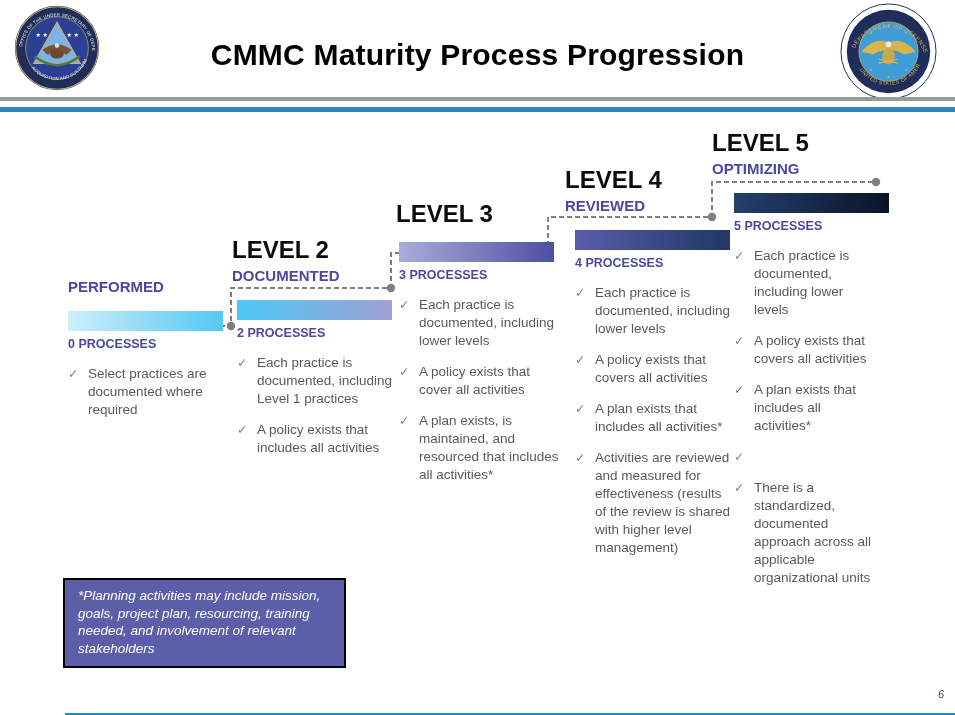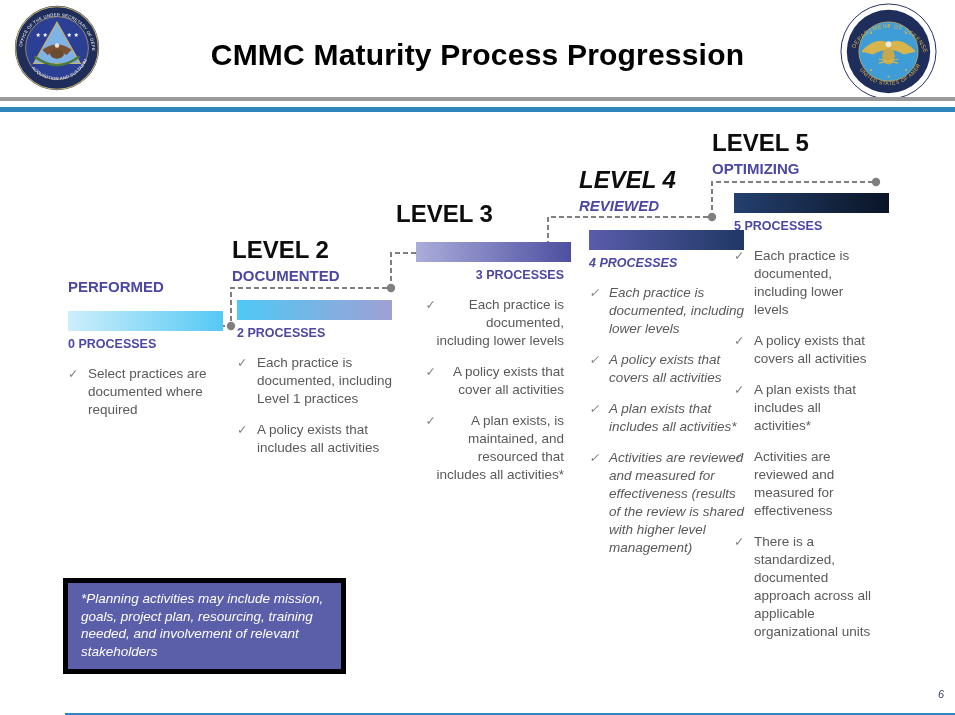--- a/index.html
+++ b/index.html
@@ -16,39 +16,39 @@
   .seal-right { left:840px; top:3px; width:97px; height:97px; }
 
   
   .connector-svg { position:absolute; left:0; top:0; width:955px; height:715px; z-index:1; pointer-events:none; }
 
   
   .level { position:absolute; width:168px; z-index:2; }
   .l1 { left:68px;  top:274px; }
   .l2 { left:232px; top:237px; }
   .l3 { left:396px; top:201px; }
-  .l4 { left:579px; top:167px;font-style:italic; }
+  .l4 { left:565px; top:167px; }
   .l5 { left:712px; top:130px; }
   .lv-title { font-size:24px; font-weight:bold; color:#0d0d0d; line-height:26px; }
   .lv-sub { font-size:15px; font-weight:bold; color:#4c47a3; margin-top:4px; line-height:18px; }
   .lv-body {}
   .l2 .lv-body { margin-left:5px; }
-  .l3 .lv-body { margin-left:20px;text-align:right; }
+  .l3 .lv-body { margin-left:3px; }
   .l4 .lv-body { margin-left:10px; }
   .l5 .lv-body { margin-left:22px; }
   .bar { height:20px; margin-top:15px; width:155px; }
   .proc { font-size:12.5px; font-weight:bold; color:#4c47a3; margin-top:6px; line-height:15px; }
   .bullets { margin-top:3px; }
   .bullet { display:flex; margin-top:13px; }
   .bullet .check { flex:0 0 20px; color:#7f7f7f; font-size:12.5px; line-height:18px; }
   .bullet .btext { flex:1; font-size:13.5px; color:#595959; line-height:18px; }
 
   
   .footnote { position:absolute; left:63px; top:578px; width:283px; z-index:2;
-              background:#5b5fa9; border:5px solid #000000; color:#ffffff;
+              background:#5b5fa9; border:2px solid #000000; color:#ffffff;
               font-style:italic; font-size:13.5px; line-height:17.5px; padding:7px 13px 9px 13px; }
 
   
   .distribution { position:absolute; left:10px; top:681px; font-size:15.5px; color:#000; }
   .page-num { position:absolute; right:11px; top:688px; font-size:11px; font-style:italic; color:#33415c; }
   .bottom-line { position:absolute; left:65px; right:0; bottom:0; height:2px; background:#2e86ba; }
 </style>
 </head>
 <body>
 
@@ -219,21 +219,20 @@
         <div class="bullet">
             <span class="check">✓</span>
             <span class="btext">A policy exists that covers all activities</span>
           </div>
         <div class="bullet">
             <span class="check">✓</span>
             <span class="btext">A plan exists that includes all activities*</span>
           </div>
         <div class="bullet">
             <span class="check">✓</span>
-            <span class="btext">Activities are reviewed and measured for effectiveness</span>
           </div>
         <div class="bullet">
             <span class="check">✓</span>
             <span class="btext">There is a standardized, documented approach across all applicable organizational units</span>
           </div>
       </div>
     </div>
   </div>
 
   <div class="footnote">*Planning activities may include mission, goals, project plan, resourcing, training needed, and involvement of relevant stakeholders</div>

